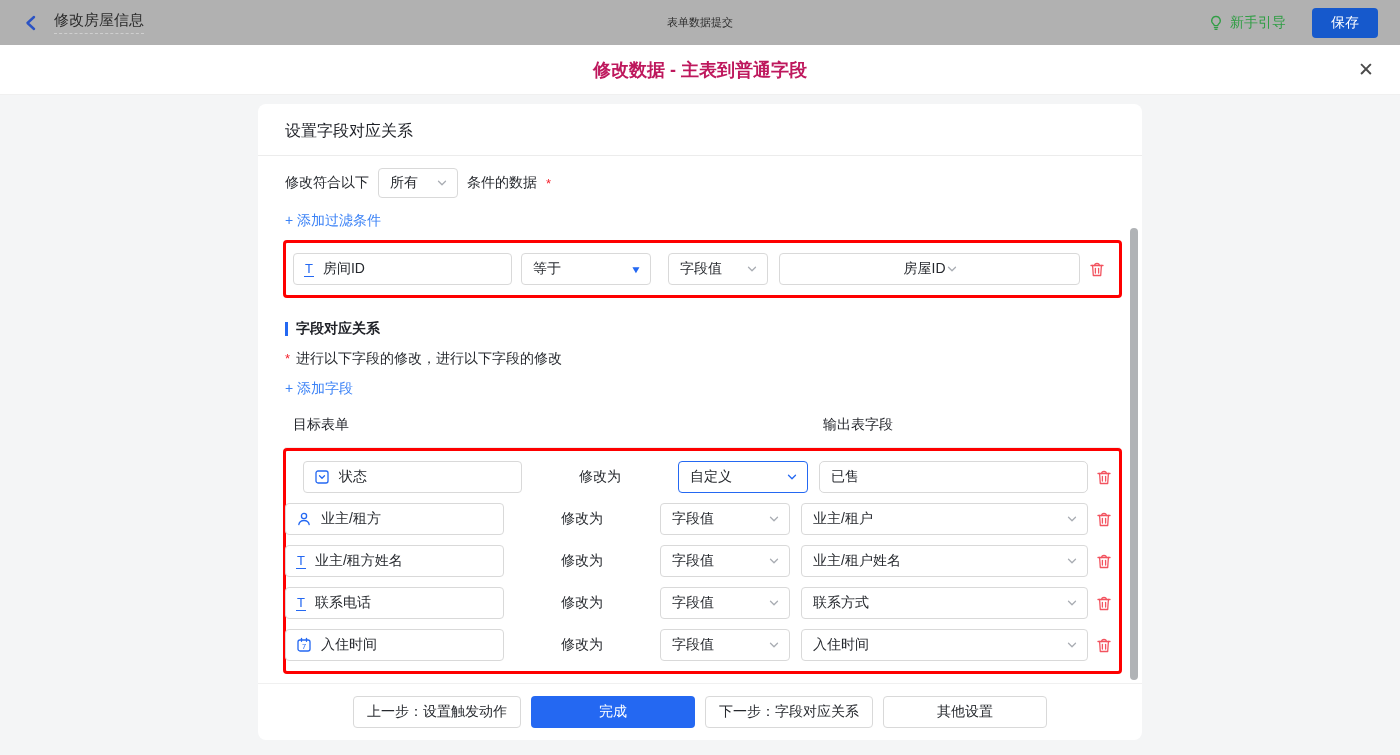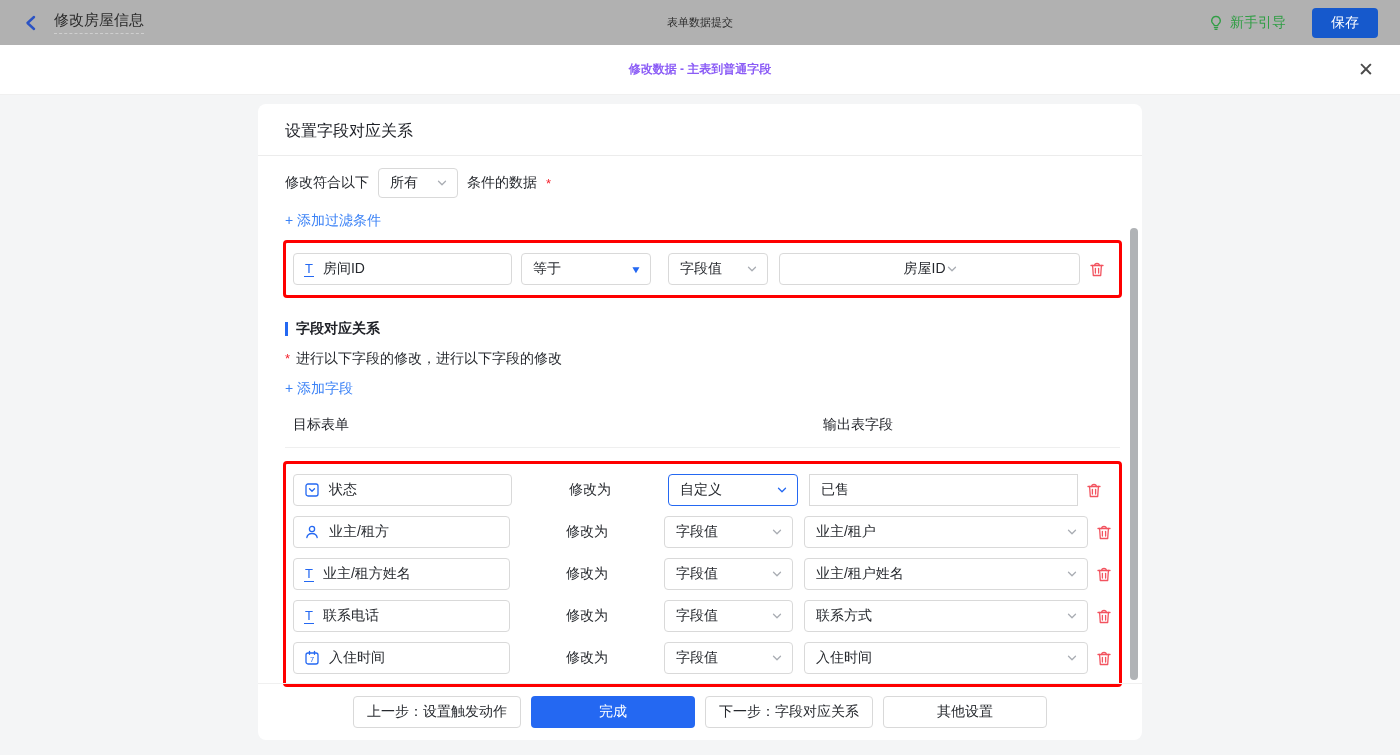--- a/index.html
+++ b/index.html
@@ -33,21 +33,21 @@
     border: none; border-radius: 4px; font-size: 14px; cursor: pointer;
     font-family: inherit;
   }
 
   
   .dialog-header {
     position: relative; height: 50px; background: #fff;
     display: flex; align-items: center; justify-content: center;
     border-bottom: 1px solid #f0f0f0;
   }
-  .dialog-title { font-size: 12px; font-weight: 600; color: #8b5cf6; }
+  .dialog-title { font-size: 18px; font-weight: 600; color: #be185d; }
   .close-x {
     position: absolute; right: 26px; top: 13px; font-size: 19px;
     color: #4a4a4a; cursor: pointer; line-height: 24px;
   }
 
   
   .page-body { height: 660px; padding-top: 9px; }
   .card {
     position: relative; width: 884px; height: 636px; margin-left: 258px;
     background: #fff; border-radius: 8px;
@@ -74,21 +74,21 @@
   .add-link {
     display: inline-block; color: #3b82f6; font-size: 14px;
     text-decoration: none; cursor: pointer; margin: 14px 0 10px;
   }
   .add-link.second { margin: 12px 0 0; }
 
   .red-box {
     border: 3px solid #fe0000; border-radius: 4px;
     margin: 0 -2px; padding: 10px 7px;
   }
-  .red-box.rows { margin-top: 13px; display: flex; flex-direction: column; gap: 10px; }
+  .red-box.rows { display: flex; flex-direction: column; gap: 10px; align-items: flex-end; }
 
   .cond-row, .map-row { display: flex; align-items: center; }
 
   .field-box {
     display: flex; align-items: center; gap: 9px; width: 219px; height: 32px;
     padding: 0 10px; border: 1px solid #d9d9d9; border-radius: 4px;
     background: #fff; font-size: 14px; cursor: pointer;
   }
   .t-icon {
     color: #2468f2; font-size: 13px; line-height: 13px;
@@ -98,21 +98,21 @@
   .w100 { width: 100px; }
   .w301 { width: 301px; justify-content: center; }
   .w269 { width: 287px; }
   .mr9  { margin-right: 9px; }
   .mr17 { margin-right: 17px; }
   .mr11 { margin-right: 11px; }
   .mr8  { margin-right: 8px; }
 
   .text-input {
     display: flex; align-items: center; width: 269px; height: 32px;
-    padding: 0 11px; border: 1px solid #d9d9d9; border-radius: 0;
+    padding: 0 11px; border: 1px solid #d9d9d9; border-radius: 5px;
     background: #fff; font-size: 14px; cursor: text;
   }
 
   .trash { display: flex; align-items: center; cursor: pointer; }
 
   .sec-title { display: flex; align-items: center; gap: 8px; margin-top: 22px; }
   .blue-bar { width: 3px; height: 14px; background: #2468f2; }
   .sec-title-text { font-size: 14px; font-weight: 700; color: #1f2127; }
   .desc { margin-top: 12px; font-size: 14px; color: #26292e; display: flex; gap: 6px; align-items: baseline; }
 

